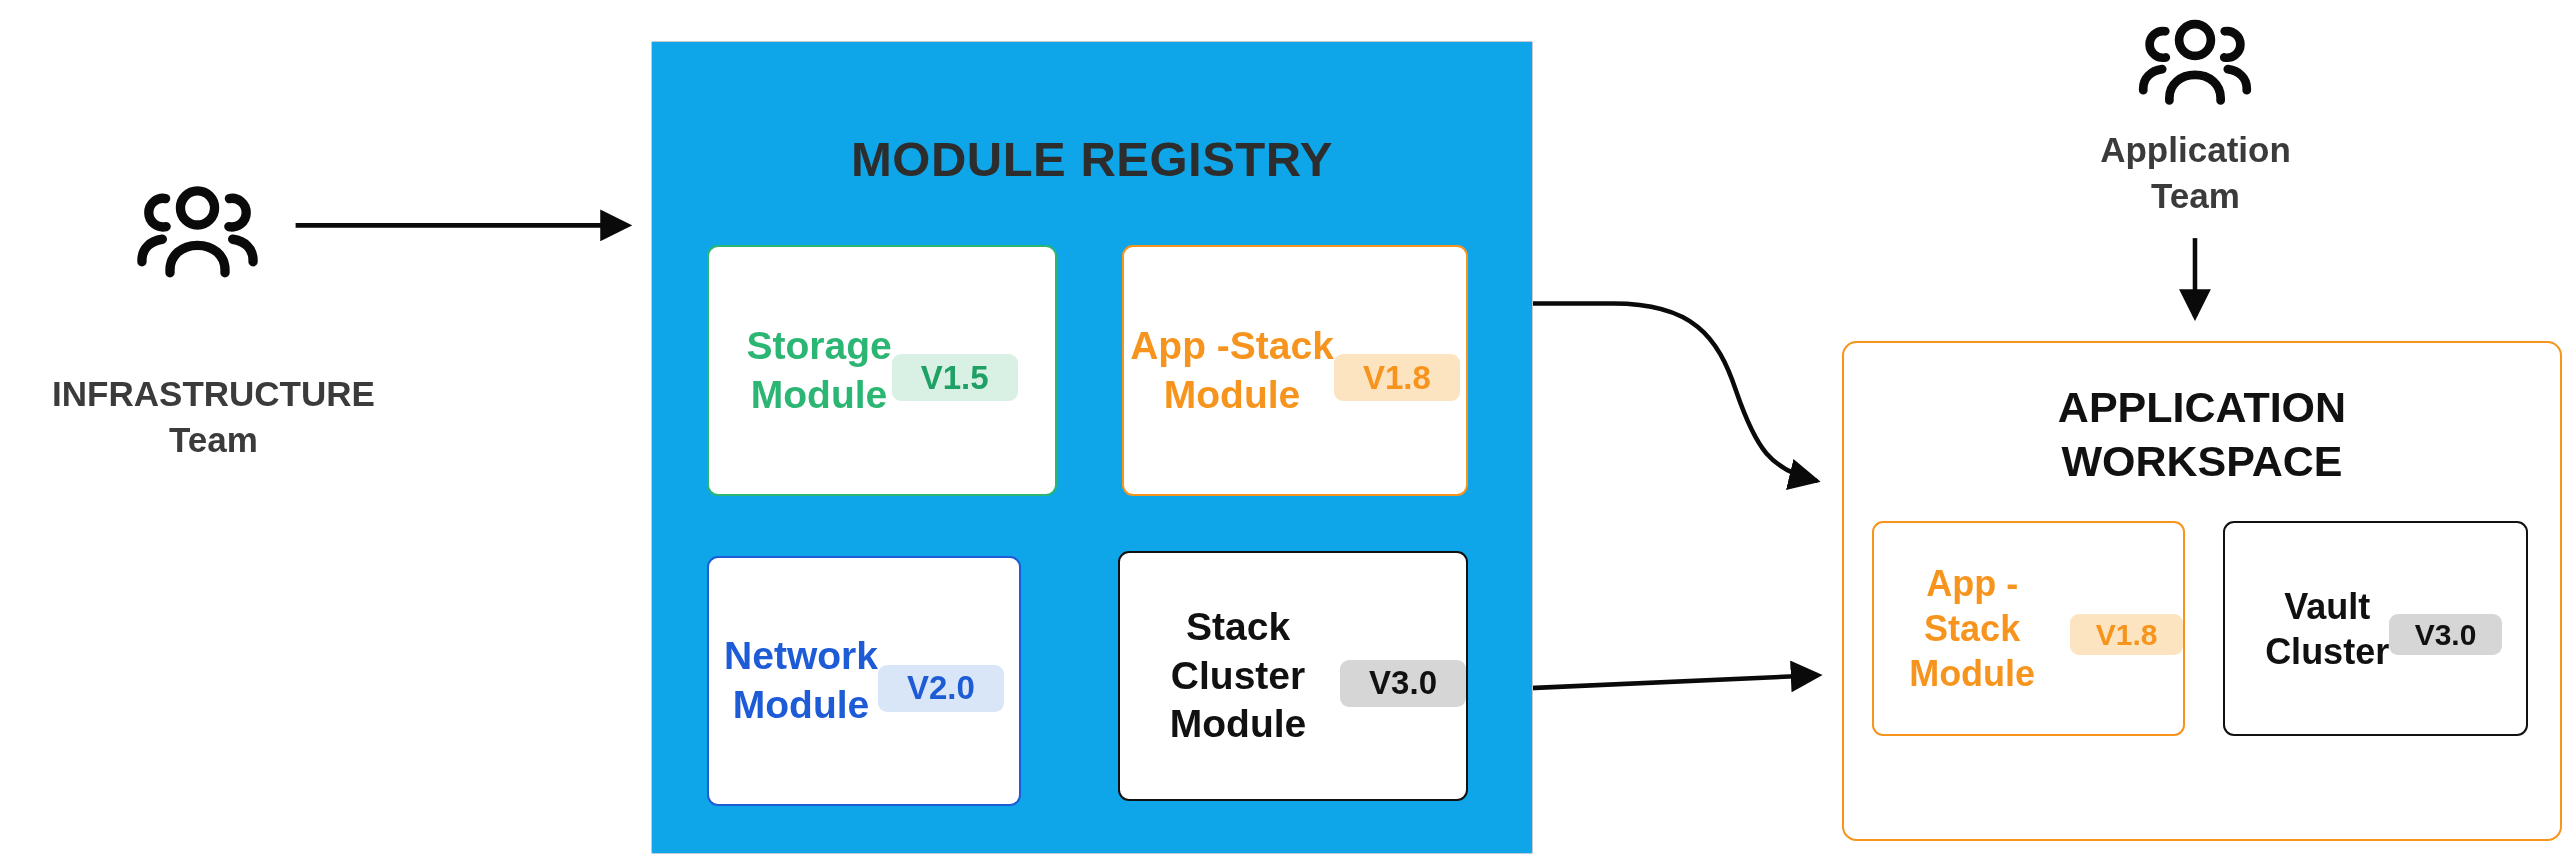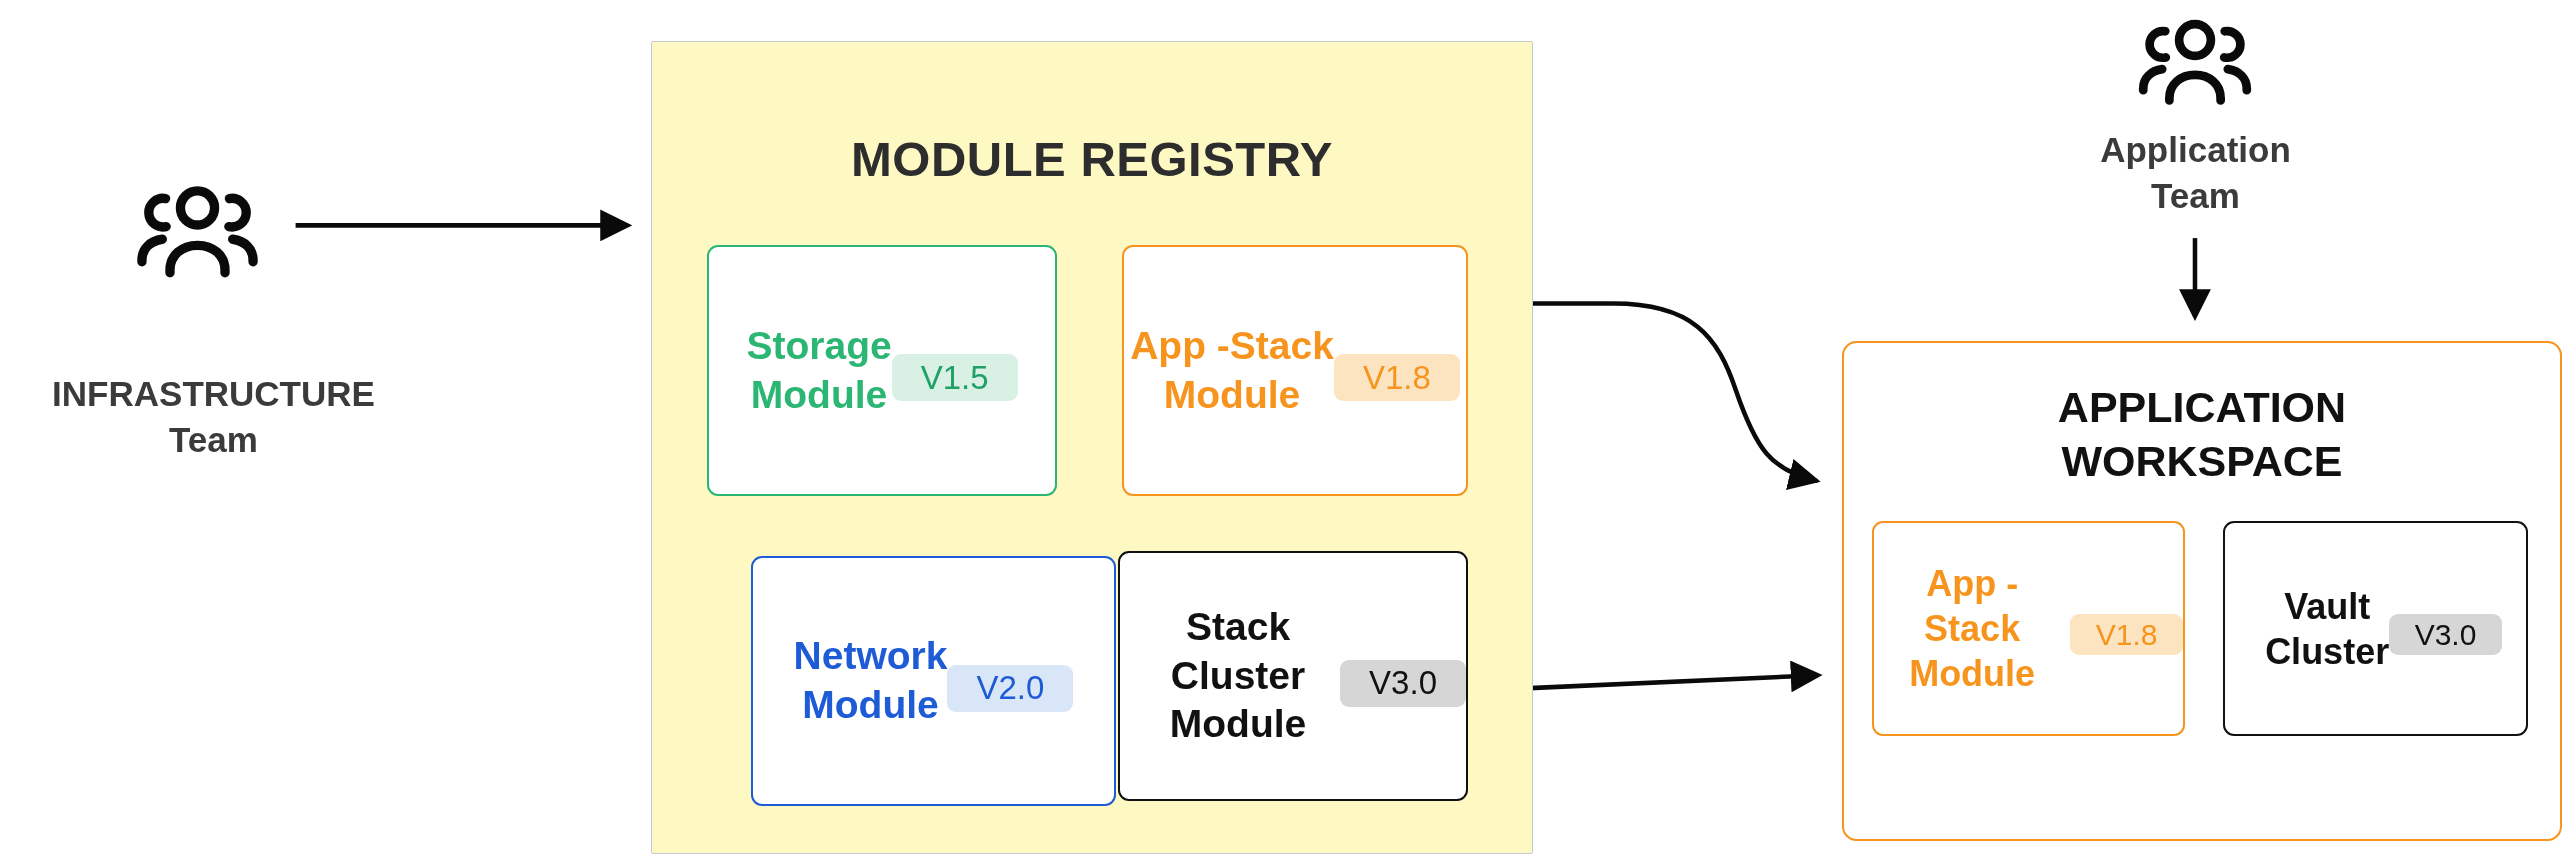--- a/index.html
+++ b/index.html
@@ -11,32 +11,32 @@
   
   .arrows-layer { position: absolute; left: 0; top: 0; width: 2576px; height: 857px; pointer-events: none; }
 
   
   .team-icon svg { width: 100%; height: 100%; }
 
   
   .team-label { text-align: center; font-weight: 700; color: #3b3b3b; font-size: 35px; line-height: 1.32; }
 
   
-  .registry { background: #fef9c3; border: 1.8px solid #c3cad4; border-radius: 1.8px; }
+  .registry { background: #0ea5e9; border: 1.8px solid #c3cad4; border-radius: 1.8px; }
   .registry-title { width: 100%; text-align: center; font-size: 49px; font-weight: 700; color: #2d2d2d; letter-spacing: 0.5px; }
 
   
   .module-card {
     background: #ffffff; border-radius: 11px; border: 2.7px solid #111;
     display: flex; flex-direction: row; align-items: center; justify-content: center;
   }
   .module-card .card-title { text-align: center; font-size: 39px; font-weight: 600; line-height: 1.25; }
   .module-card .badge {
     margin-top: 14.5px; padding: 4.5px 29px; border-radius: 9px;
-    font-size: 33px; font-weight: 400;
+    font-size: 33px; font-weight: 700;
   }
   .module-card.small .card-title { font-size: 36px; }
   .module-card.small .badge { font-size: 30px; padding: 3.6px 25.5px; margin-top: 12.7px; }
 
   .accent-green  { border-color: #2bb673; }
   .accent-green  .card-title { color: #2bb673; }
   .accent-green  .badge { color: #1fa065; background: #d9f1e4; }
 
   .accent-orange { border-color: #f7941d; }
   .accent-orange .card-title { color: #f7941d; }
@@ -98,21 +98,21 @@
     </div>
 
     <div class="abs module-card accent-orange" style="left:470px; top:203px; width:346px; height:251px;">
       <div class="card-title">
         <span style="display:block">App -Stack</span>
         <span style="display:block">Module</span>
       </div>
       <div class="badge">V1.8</div>
     </div>
 
-    <div class="abs module-card accent-blue" style="left:55px; top:514px; width:365px; height:250px;margin-left:44px;">
+    <div class="abs module-card accent-blue" style="left:55px; top:514px; width:314px; height:250px;">
       <div class="card-title">
         <span style="display:block">Network</span>
         <span style="display:block">Module</span>
       </div>
       <div class="badge">V2.0</div>
     </div>
 
     <div class="abs module-card accent-black" style="left:466px; top:509px; width:350px; height:250px;">
       <div class="card-title">
         <span style="display:block">Stack Cluster</span>

